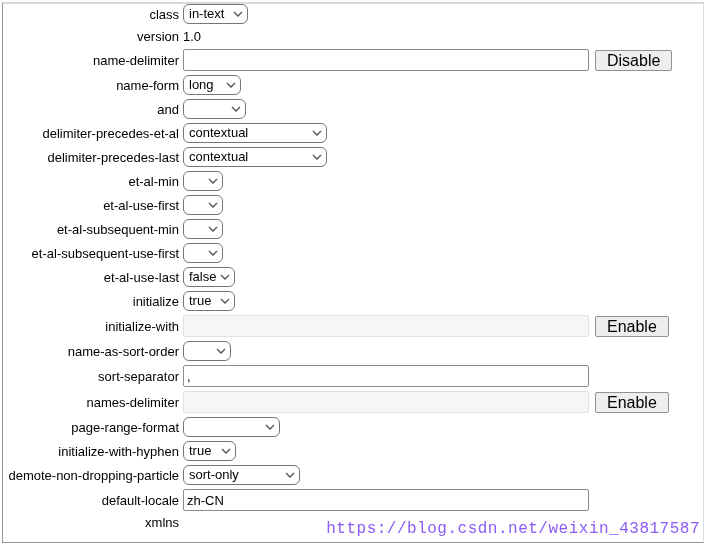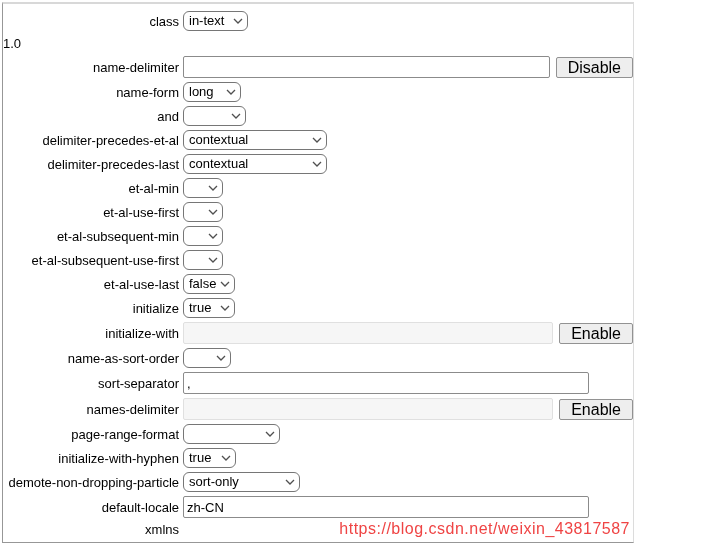--- a/index.html
+++ b/index.html
@@ -1,24 +1,24 @@
 <!DOCTYPE html>
 <html><head>
 <meta charset="utf-8">
 <style>
   html,body{margin:0;padding:0;}
   body{
     width:706px;height:552px;overflow:hidden;background:#fff;
     font-family:"Liberation Sans",sans-serif;font-size:13px;color:#000;
   }
   .panel{
-    position:relative;margin:2px 0 16px 2px;width:632px;height:541px;box-sizing:border-box;
+    position:relative;margin:2px 0 16px 2px;width:702px;height:541px;box-sizing:border-box;
     border-top:2px solid #d8d8d8;border-right:1px solid #dcdcdc;
     border-bottom:1px solid #979797;border-left:1px solid #979797;
-    padding-top:7px;background:#fff;
+    padding-top:0;background:#fff;
   }
   .row{display:flex;align-items:center;margin-bottom:4px;}
   .lbl{flex:none;width:176px;text-align:right;padding-right:4px;white-space:nowrap;}
   .plainval{line-height:17px;text-align:center;}
   .sel{
     height:20px;box-sizing:border-box;display:inline-flex;align-items:center;
     border:1px solid #767676;border-radius:6px;background:#fff;
     padding:0 4px 0 5px;cursor:default;
   }
   .sel .sv{flex:1;white-space:nowrap;overflow:hidden;line-height:18px;}
@@ -29,41 +29,42 @@
     padding:1px 3px 0 3px;font-family:"Liberation Sans",sans-serif;font-size:13px;
   }
   .ti.dis{background:#f6f6f6;border-color:#e0e0e0;}
   .btn{
     height:21px;margin-left:6px;padding:0 11px;
     background:#eeeeee;border:1px solid #929292;border-radius:2px;
     font-family:"Liberation Sans",sans-serif;font-size:16px;color:#000;line-height:17px;
   }
   .wm{
     position:absolute;top:516px;right:3px;
-    font-size:16px;color:#ef4444;letter-spacing:.5px;white-space:nowrap;pointer-events:none;
+    font-size:16px;color:#8b5cf6;letter-spacing:.5px;white-space:nowrap;pointer-events:none;font-family:Liberation Mono, monospace;
   }
   .w65{width:65px}.w58{width:58px}.w63{width:63px}.w144{width:144px}.w40{width:40px}
   .w52{width:52px}.w48{width:48px}.w97{width:97px}.w53{width:53px}.w117{width:117px}
 </style>
 </head>
 <body>
 
 <div class="panel">
 
   <div class="row">
     <span class="lbl">class</span>
     <span class="sel w65">
       <span class="sv">in-text</span>
       <svg width="10" height="6" viewBox="0 0 10 6">
           <path d="M1 1l4 4 4-4" fill="none" stroke="#505050" stroke-width="1.3"></path>
         </svg>
     </span>
   </div>
 
   <div class="row">
+    <span class="lbl">version</span>
     <span class="plainval">1.0</span>
   </div>
 
   <div class="row">
     <span class="lbl">name-delimiter</span>
     <input class="ti" type="text" value="" style="">
     <button class="btn">Disable</button>
   </div>
 
   <div class="row">

